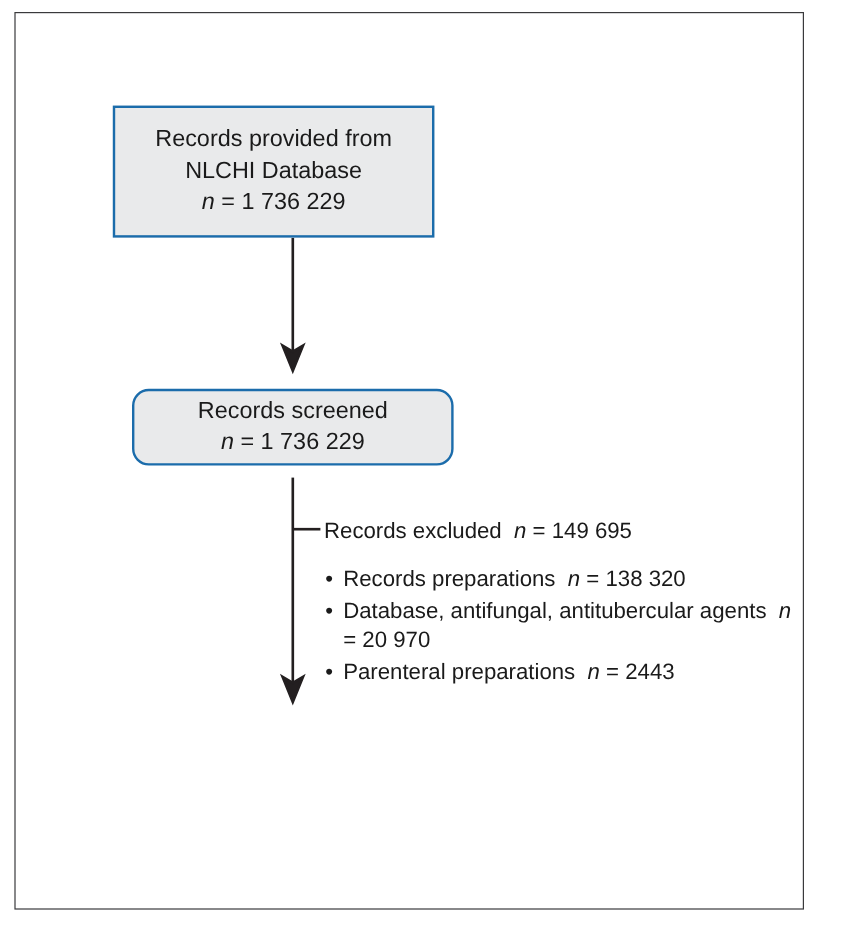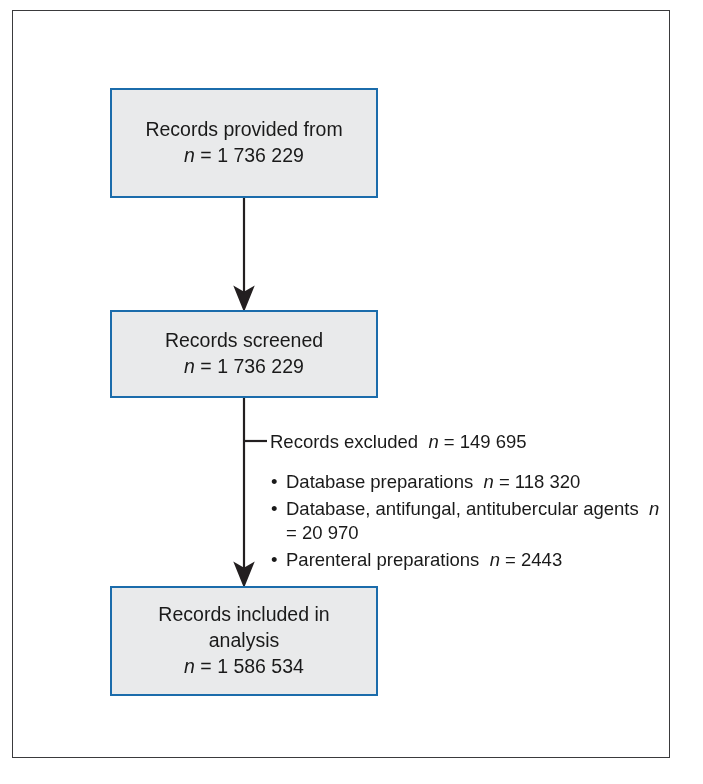--- a/index.html
+++ b/index.html
@@ -39,30 +39,31 @@
     text-align: center;
     color: #1a1a1a;
     font-size: 19.5px;
     line-height: 1.32;
   }
   .flow-box .line {
     display: block;
     white-space: nowrap;
   }
   #box-provided {
-    left: 110px;
+    left: 94px;
     top: 88px;
     width: 268px;
     height: 110px;
   }
   #box-screened {
     left: 110px;
-    top: 310px;
+    top: 324px;
     width: 268px;
-    height: 88px;
+    height: 64px;
+    border-radius: 14px;
   }
   #box-included {
     left: 110px;
     top: 586px;
     width: 268px;
     height: 110px;
   }
   .n-label {
     font-style: italic;
   }
@@ -119,20 +120,21 @@
 
       <line x1="244" y1="398" x2="244" y2="573"></line>
       <polygon points="244,585 235.5,564 244,569 252.5,564"></polygon>
 
       <line x1="244" y1="441" x2="267" y2="441"></line>
     </g>
   </svg>
 
   <div class="flow-box" id="box-provided">
     <span class="line">Records provided from</span>
+    <span class="line">NLCHI Database</span>
     <span class="line">
       <span class="n-label">n</span>
       <span>=</span>
       <span>1 736 229</span>
     </span>
   </div>
 
   <div class="flow-box" id="box-screened">
     <span class="line">Records screened</span>
     <span class="line">
@@ -145,45 +147,36 @@
   <div id="exclusion-block">
     <span class="excl-head">
       <span>Records excluded</span>
       &nbsp;<span class="n-label">n</span>
       <span>=</span>
       <span>149 695</span>
     </span>
     <ul class="excl-list">
       <li>
         <span class="bullet-dot">•</span>
-        <span>Database preparations</span>
+        <span>Records preparations</span>
         &nbsp;<span class="n-label">n</span>
         <span>=</span>
-        <span>118 320</span>
+        <span>138 320</span>
       </li>
       <li>
         <span class="bullet-dot">•</span>
         <span>Database, antifungal, antitubercular agents</span>
         &nbsp;<span class="n-label">n</span>
         <span>=</span>
         <span>20 970</span>
       </li>
       <li>
         <span class="bullet-dot">•</span>
         <span>Parenteral preparations</span>
         &nbsp;<span class="n-label">n</span>
         <span>=</span>
         <span>2443</span>
       </li>
     </ul>
   </div>
 
-  <div class="flow-box" id="box-included">
-    <span class="line">Records included in</span>
-    <span class="line">analysis</span>
-    <span class="line">
-      <span class="n-label">n</span>
-      <span>=</span>
-      <span>1 586 534</span>
-    </span>
-  </div>
 
 </div>
 
 </body></html>

